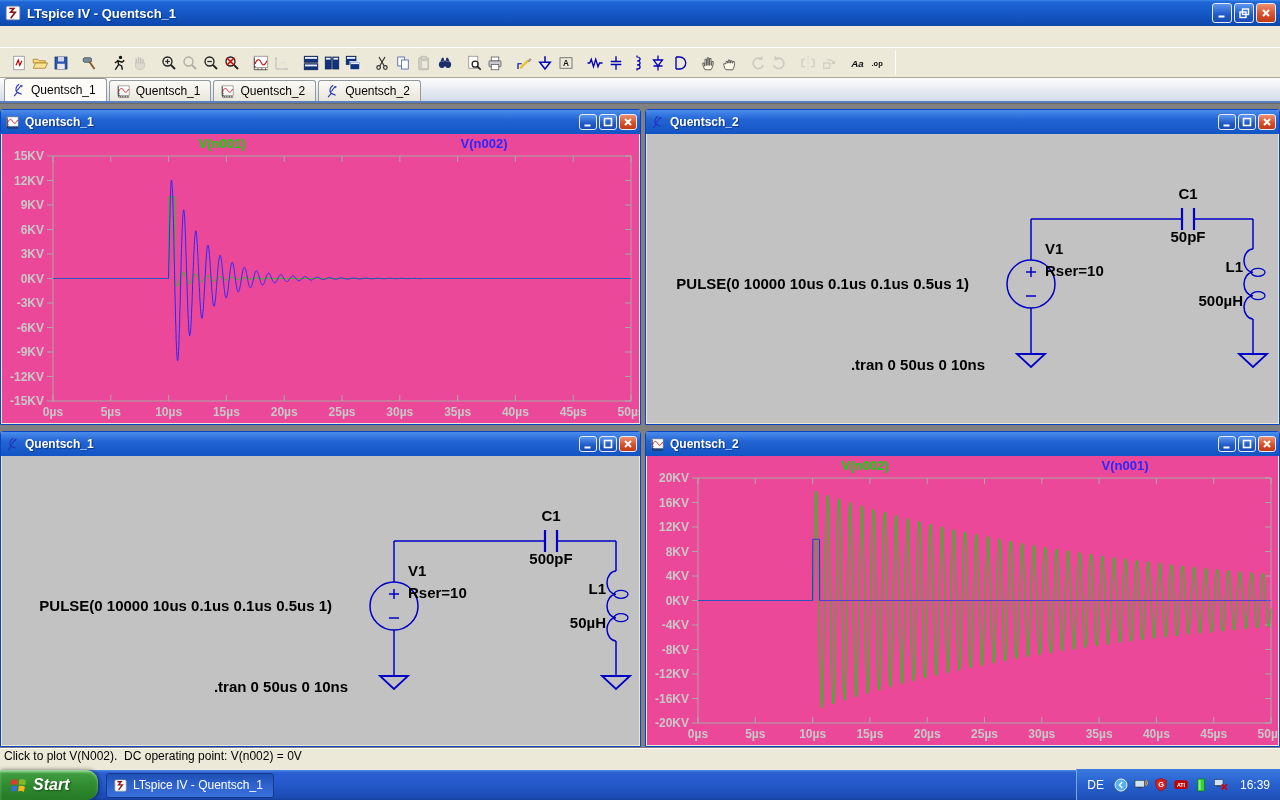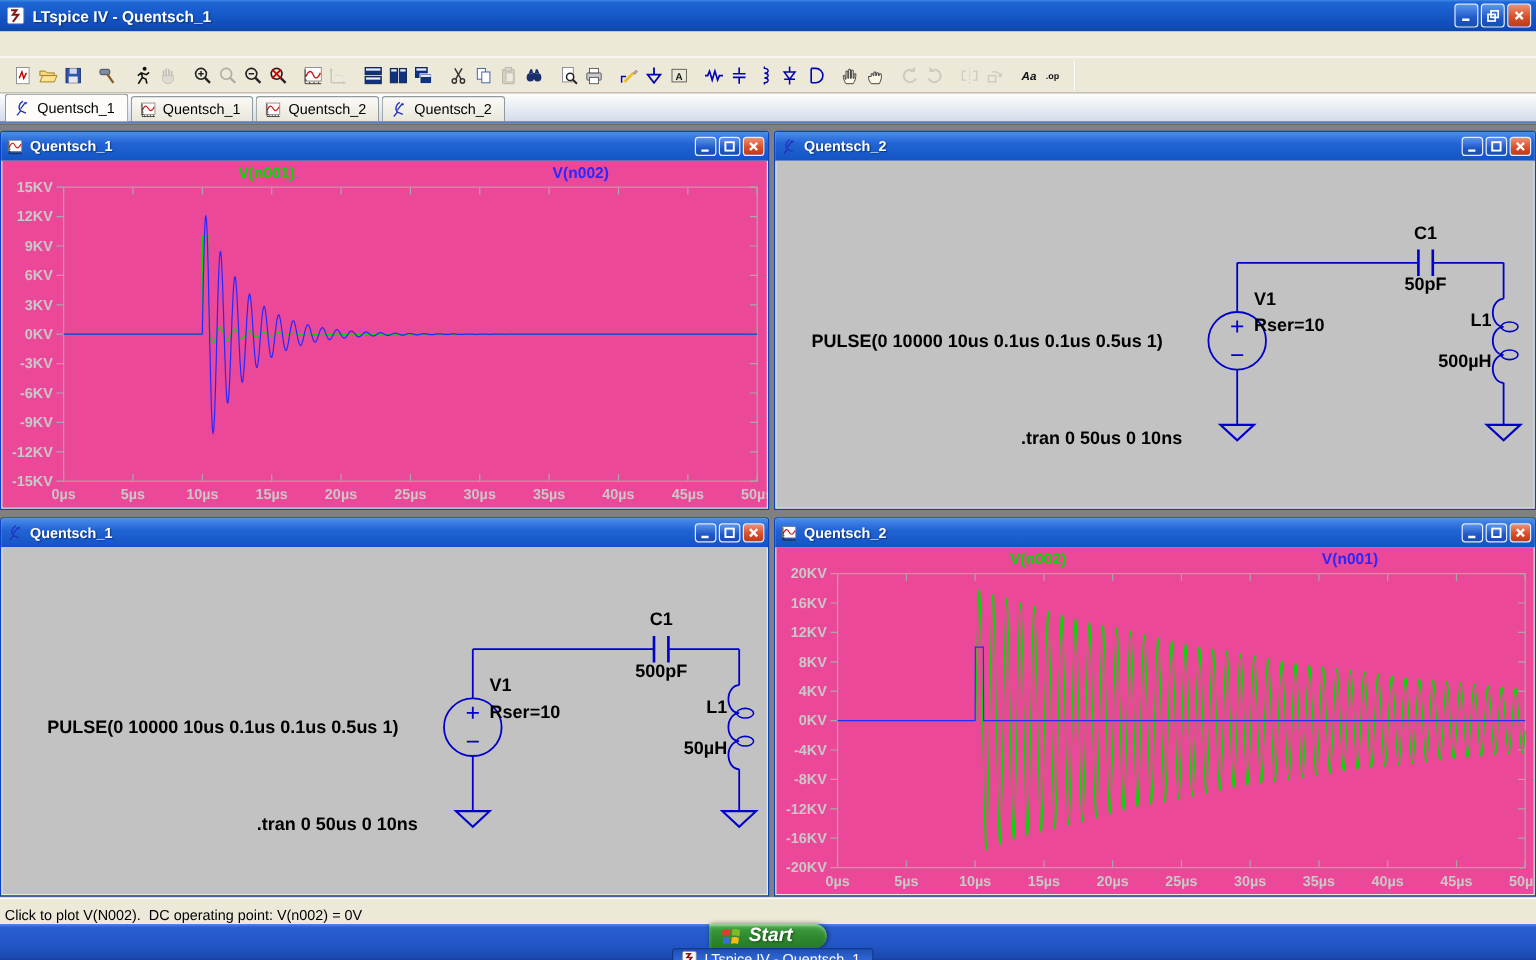--- a/index.html
+++ b/index.html
@@ -47,26 +47,26 @@
     display:flex; align-items:center; padding:0 3px 0 4px; border-radius:2px 2px 0 0; }
   .ctitle .ctext { color:#fff; font-weight:bold; font-size:12px; flex:1; margin-left:5px; text-shadow:1px 1px 1px #0a3580; }
   .cicon svg { width:15px; height:15px; display:block; }
   .ccontent { position:absolute; left:1px; right:1px; top:24px; bottom:1px; overflow:hidden; }
   .ccontent.plot { background:#ec4899; }
   .ccontent.schem { background:#c2c2c2; }
   svg text { font-family:"Liberation Sans",sans-serif; }
 
   
   #statusbar { position:absolute; left:0; top:748px; width:1280px; height:22px; background:#ECE9D8;
-    border-top:1px solid #fff; display:flex; align-items:flex-end; padding-left:4px; }
+    border-top:1px solid #fff; display:flex; align-items:flex-start; padding-left:4px; }
   #status-text { font-size:12px; color:#000; white-space:pre; }
 
   
   #taskbar { position:absolute; left:0; top:770px; width:1280px; height:30px;
-    background:linear-gradient(180deg,#4f8ae8 0%,#2a5fd2 9%,#2458c9 50%,#1c4ab2 92%,#15409e 100%); display:flex; align-items:center;flex-direction:column; }
+    background:linear-gradient(180deg,#4f8ae8 0%,#2a5fd2 9%,#2458c9 50%,#1c4ab2 92%,#15409e 100%); display:flex; align-items:center; }
   #start-button { height:30px; width:98px; display:flex; align-items:center; gap:5px; padding-left:8px;
     background:linear-gradient(180deg,#7ec67e 0%,#3f9c3f 12%,#2f8a2f 55%,#257a25 100%);
     border-radius:0 12px 12px 0; box-shadow:1px 0 4px #0008, inset 0 2px 3px #cfc6; }
   #start-label { color:#fff; font-size:16px; font-weight:bold; font-style:italic; text-shadow:1px 1px 2px #1a4d1a; }
   #start-flag svg { width:20px; height:20px; }
   #task-button { margin-left:8px; height:25px; width:168px; display:flex; align-items:center; gap:5px; padding:0 6px;
     background:linear-gradient(180deg,#1e4fb4,#2e63cf 50%,#3a70da); border:1px solid #15398a; border-radius:3px; }
   #task-button span.tlabel { color:#fff; font-size:12px; white-space:nowrap; overflow:hidden; }
   .task-icon svg { width:15px; height:15px; display:block; }
   #taskbar-spacer { flex:1; }

